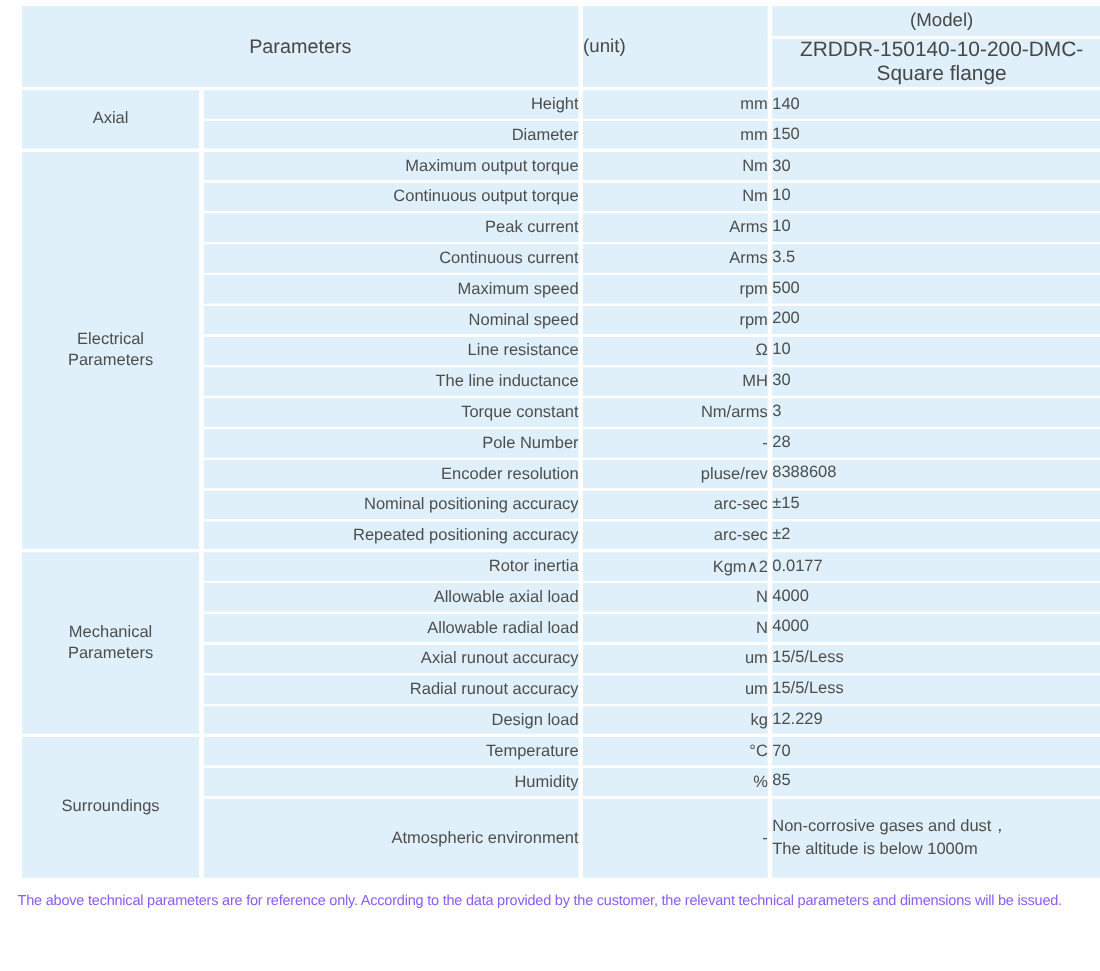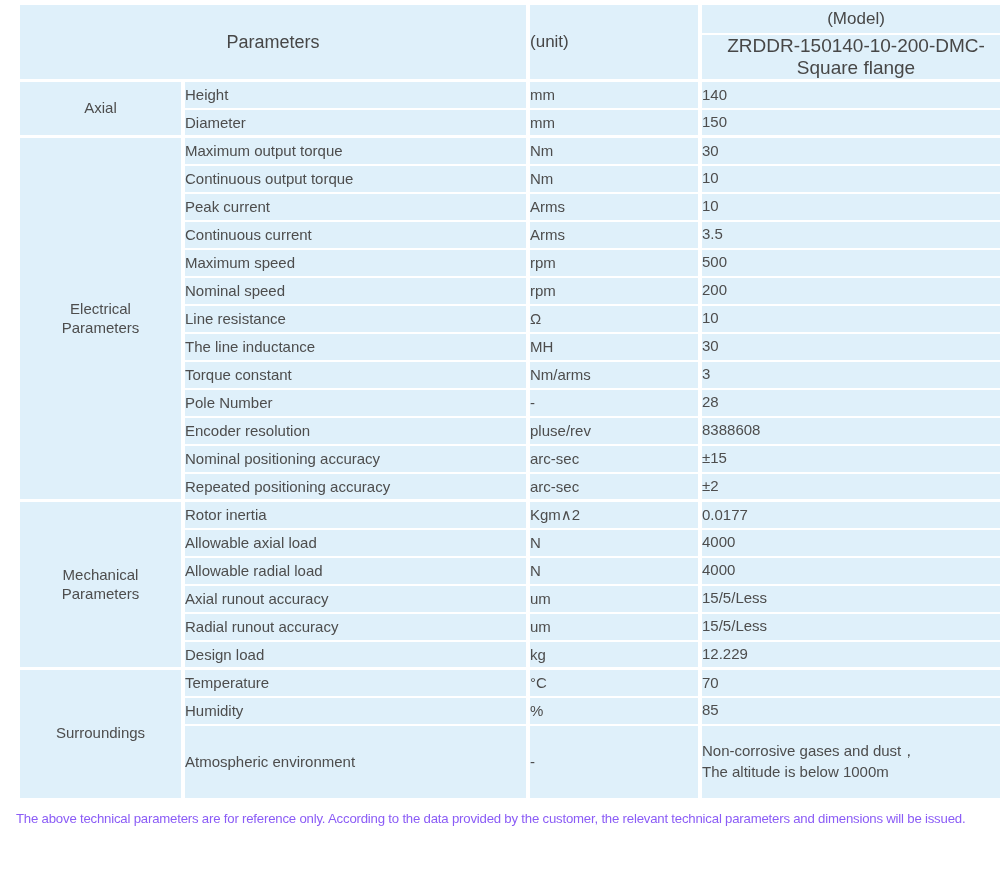--- a/index.html
+++ b/index.html
@@ -59,26 +59,26 @@
   tbody tr { height: 28px; }
   tbody tr.tall { height: 74px; }
   td.cat {
     text-align: center;
     vertical-align: middle;
     font-size: 15px;
     white-space: pre-line;
     line-height: 1.25;
   }
   td.pname {
-    text-align: left;
+    text-align: right;
     padding-left: 25px;
     font-size: 15px;
   }
   td.punit {
-    text-align: left;
+    text-align: right;
     font-size: 15px;
   }
   td.pval {
     text-align: left;
     font-size: 15px;
     white-space: pre-line;
     line-height: 1.35;
   }
   tr.sec-first td { border-top-width: 3px; }
   

